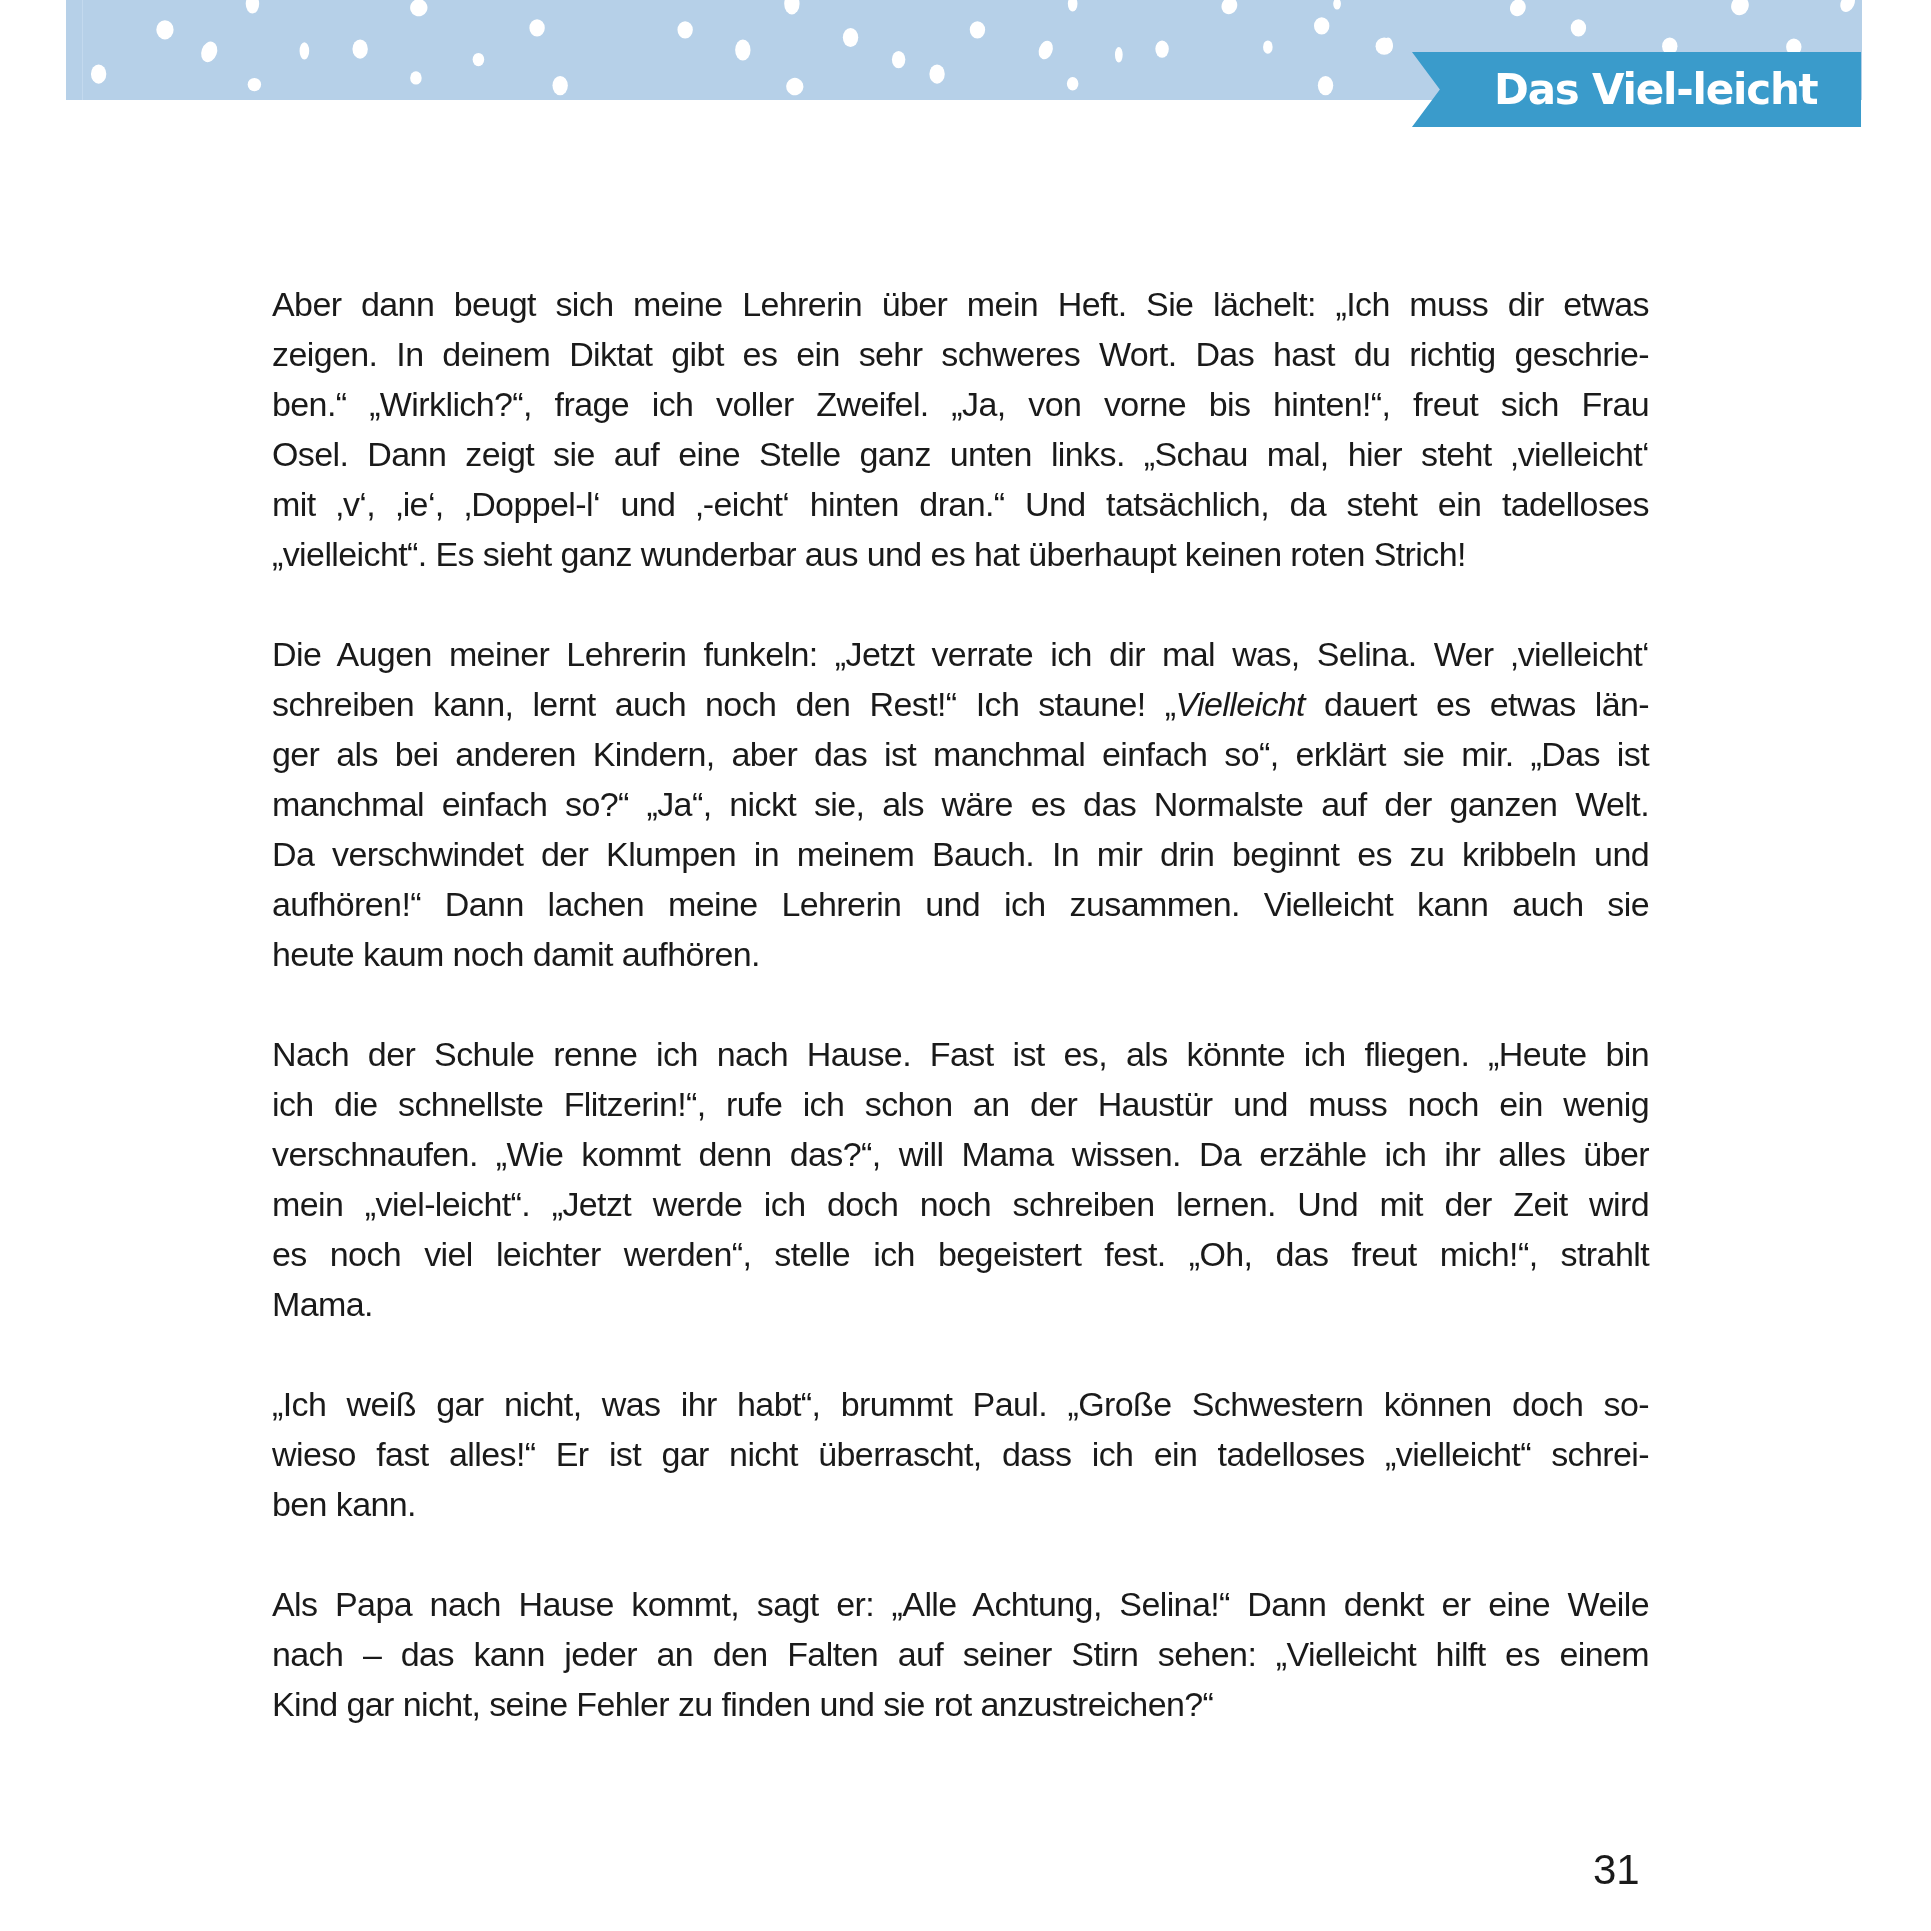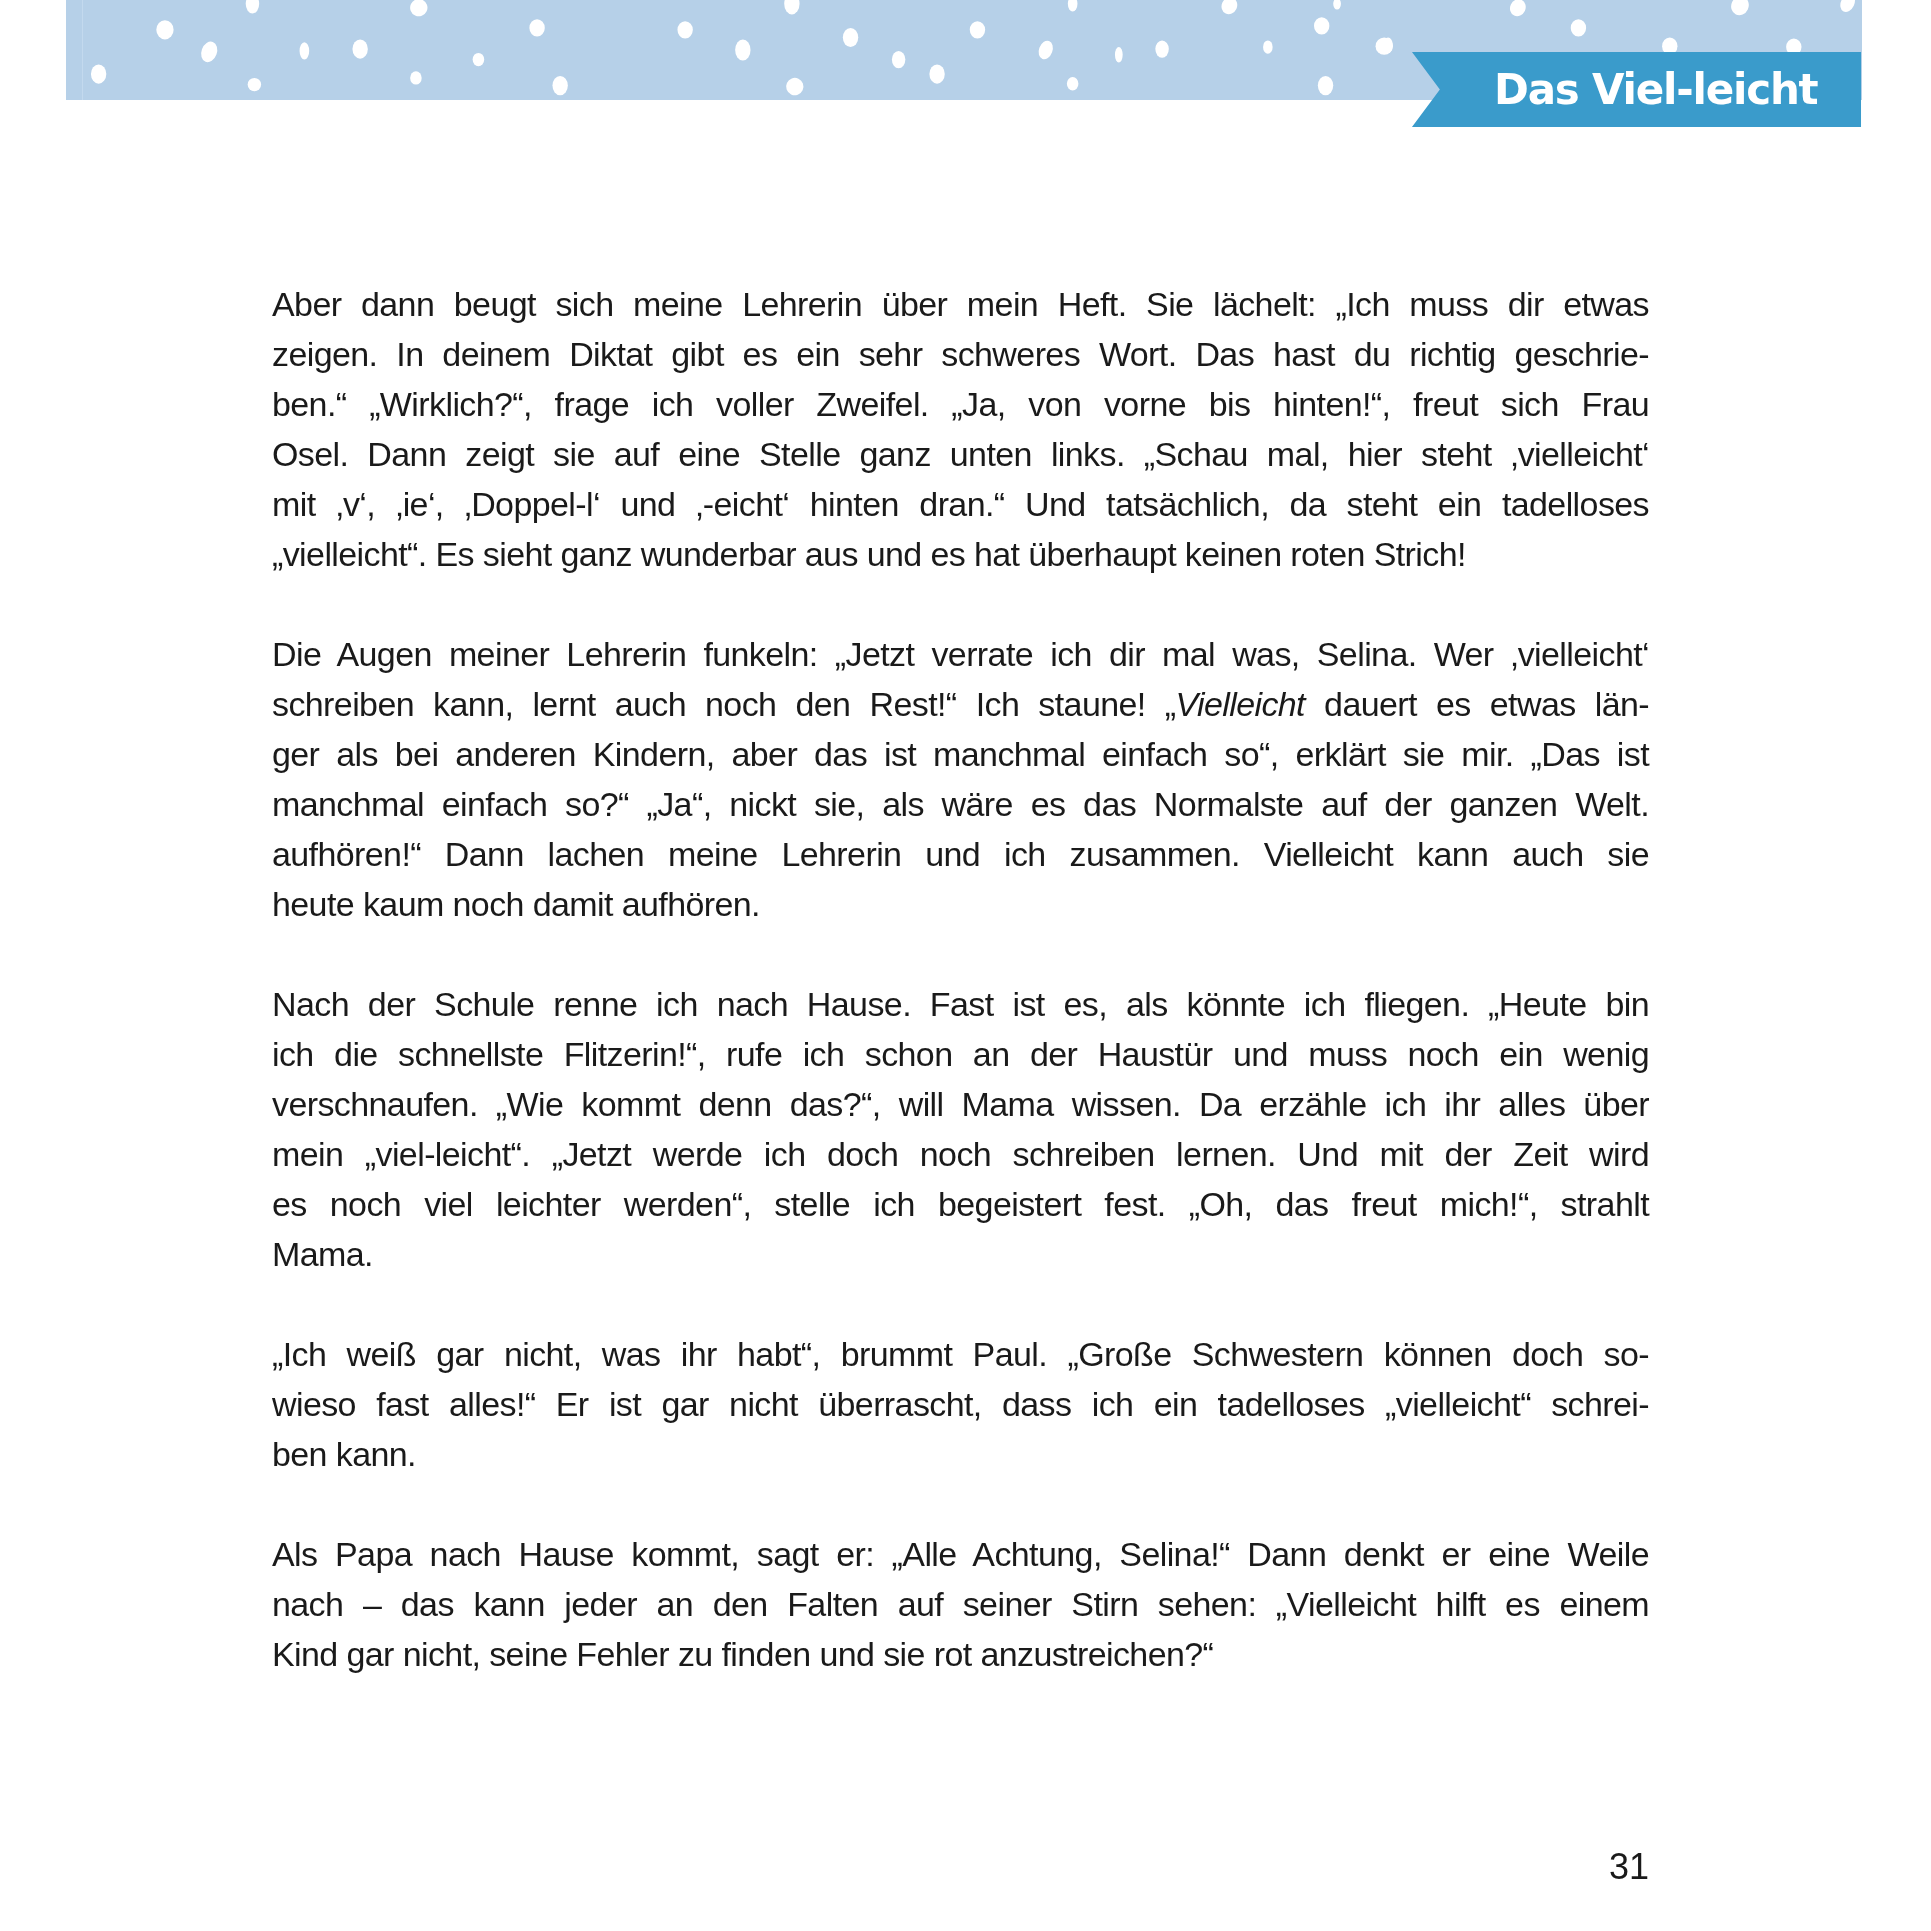--- a/index.html
+++ b/index.html
@@ -85,22 +85,22 @@
       text-align-last: left;
     }
     .line em {
       font-style: italic;
     }
     .page-number {
       position: absolute;
       left: 1593px;
       top: 1846px;
       width: 56px;
-      text-align: right;
-      font-size: 36px;
+      text-align: left;
+      font-size: 42px;
       color: #1a1a1a;
     }
   </style>
 </head>
 <body>
 
 <div class="banner">
   <div class="seam"></div>
   <svg width="1796" height="100" viewBox="0 0 1860 104">
     <g fill="#ffffff">
@@ -162,20 +162,21 @@
     <span class="line">Osel. Dann zeigt sie auf eine Stelle ganz unten links. „Schau mal, hier steht ‚vielleicht‘</span>
     <span class="line">mit ‚v‘, ‚ie‘, ‚Doppel-l‘ und ‚-eicht‘ hinten dran.“ Und tatsächlich, da steht ein tadelloses</span>
     <span class="line last">„vielleicht“. Es sieht ganz wunderbar aus und es hat überhaupt keinen roten Strich!</span>
   </div>
 
   <div class="para">
     <span class="line">Die Augen meiner Lehrerin funkeln: „Jetzt verrate ich dir mal was, Selina. Wer ‚vielleicht‘</span>
     <span class="line"><span>schreiben kann, lernt auch noch den Rest!“ Ich staune! „</span><em>Vielleicht</em><span> dauert es etwas län-</span></span>
     <span class="line">ger als bei anderen Kindern, aber das ist manchmal einfach so“, erklärt sie mir. „Das ist</span>
     <span class="line">manchmal einfach so?“ „Ja“, nickt sie, als wäre es das Normalste auf der ganzen Welt.</span>
+    <span class="line">Da verschwindet der Klumpen in meinem Bauch. In mir drin beginnt es zu kribbeln und</span>
     <span class="line">aufhören!“ Dann lachen meine Lehrerin und ich zusammen. Vielleicht kann auch sie</span>
     <span class="line last">heute kaum noch damit aufhören.</span>
   </div>
 
   <div class="para">
     <span class="line">Nach der Schule renne ich nach Hause. Fast ist es, als könnte ich fliegen. „Heute bin</span>
     <span class="line">ich die schnellste Flitzerin!“, rufe ich schon an der Haustür und muss noch ein wenig</span>
     <span class="line">verschnaufen. „Wie kommt denn das?“, will Mama wissen. Da erzähle ich ihr alles über</span>
     <span class="line">mein „viel-leicht“. „Jetzt werde ich doch noch schreiben lernen. Und mit der Zeit wird</span>
     <span class="line">es noch viel leichter werden“, stelle ich begeistert fest. „Oh, das freut mich!“, strahlt</span>

